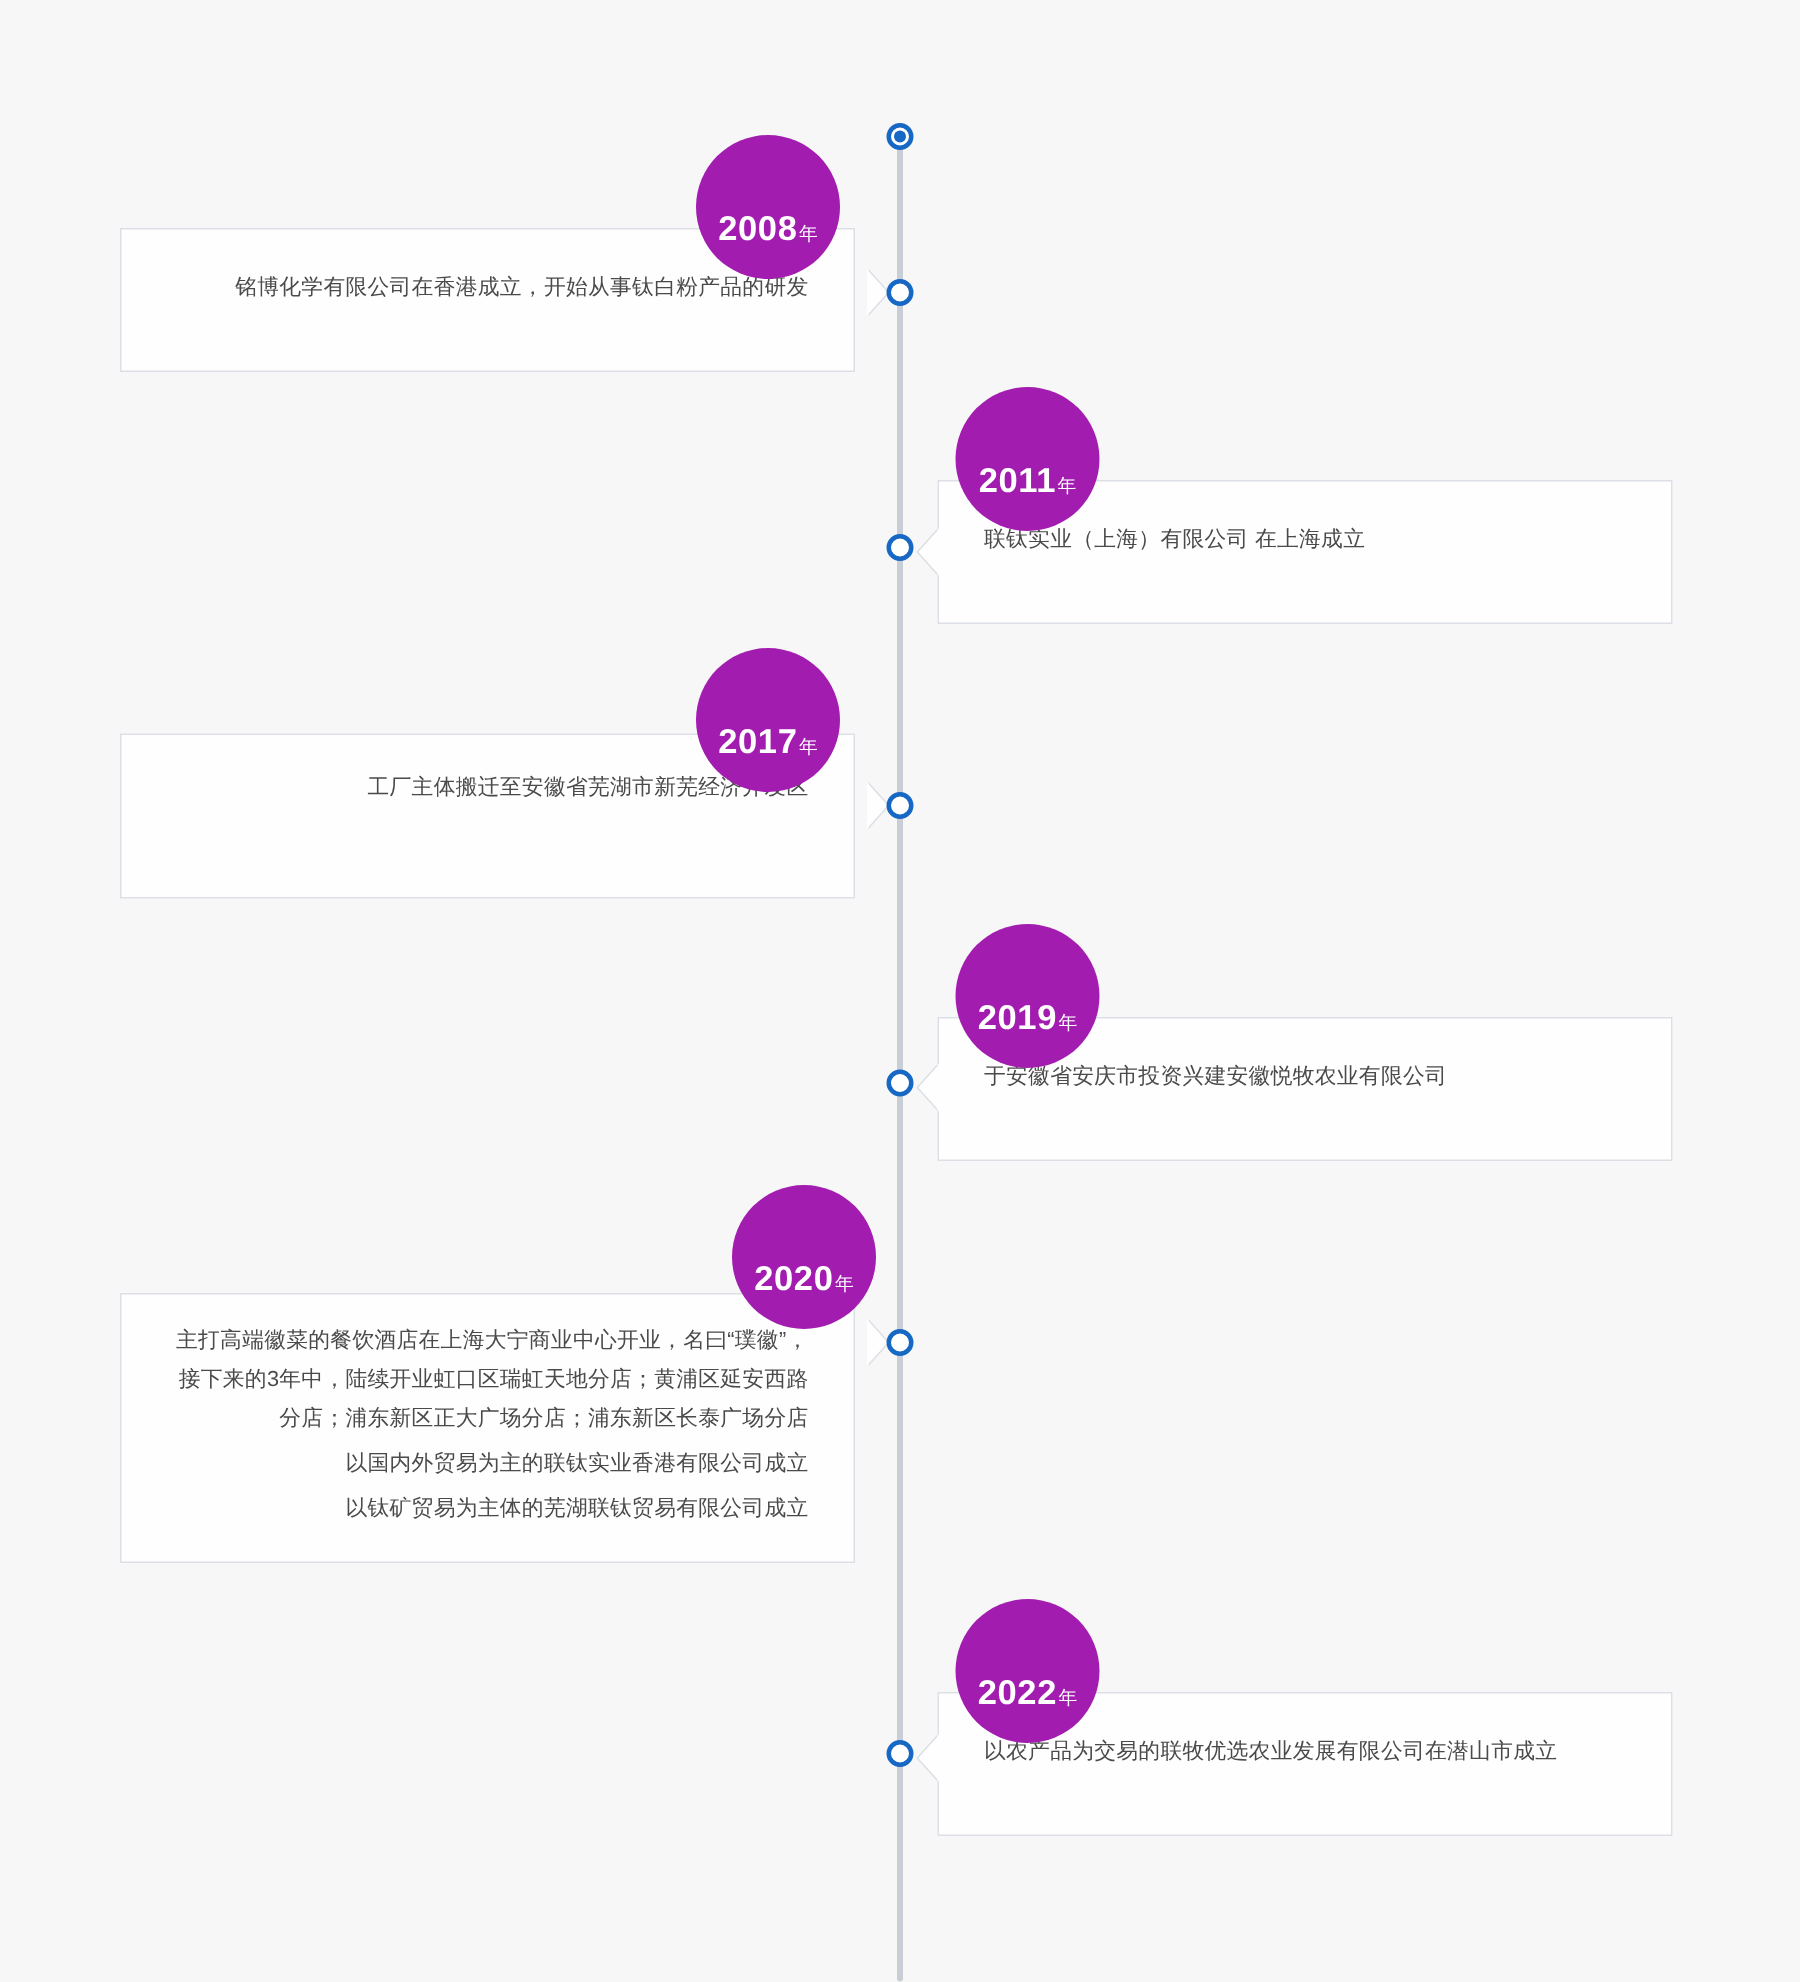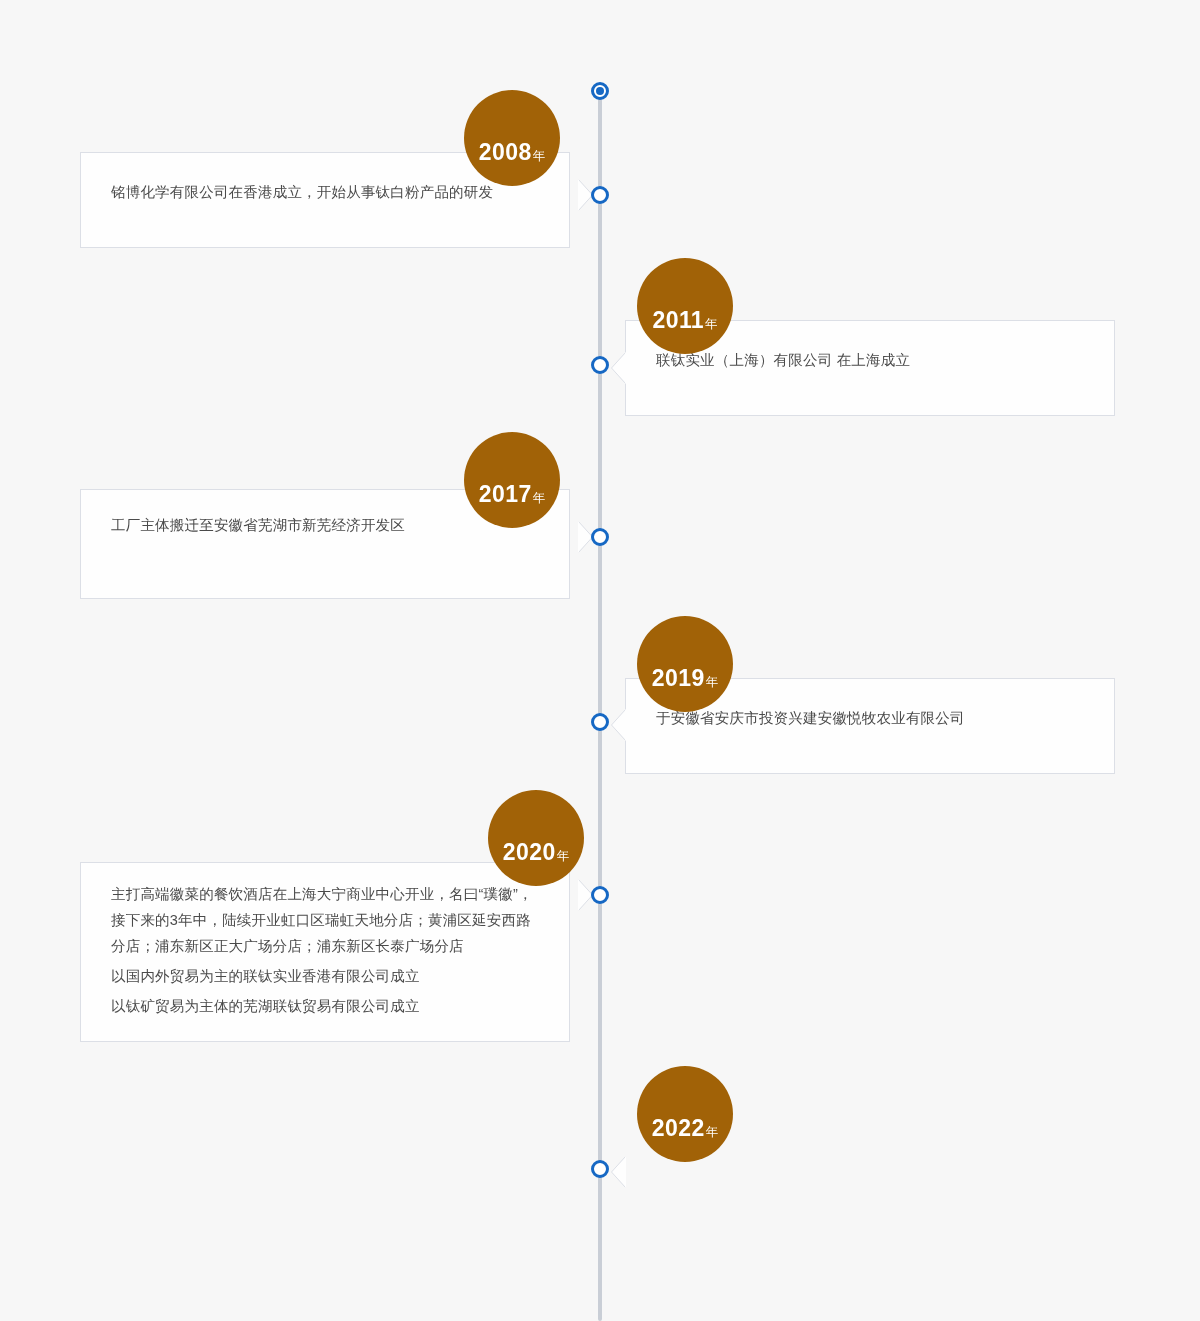--- a/index.html
+++ b/index.html
@@ -37,34 +37,34 @@
   .card{
     position:absolute;box-sizing:border-box;
     background:#fefefe;border:1px solid #dcdfe6;
     z-index:2;
   }
   .card .body{
     font-size:14.5px;color:#4a4a4a;line-height:26px;
     letter-spacing:.2px;
   }
   .card.left{right:630px;}
-  .card.left .body{text-align:left;}
+  .card.left .body{text-align:right;}
   .card.right{left:625px;}
   .card.right .body{text-align:left;}
 
   .card .inner{padding:26px 30px 26px 30px;}
 
   
   .notch{position:absolute;z-index:3;width:16px;height:32px;}
   .notch svg{display:block;}
 
   
   .badge{
     position:absolute;width:96px;height:96px;border-radius:50%;
-    background:#a16207;z-index:8;
+    background:#a21caf;z-index:8;
     display:flex;align-items:center;justify-content:center;
   }
   .badge .txt{
     display:flex;align-items:baseline;
     transform:translateY(14px);
   }
   .badge .yr{
     color:#ffffff;font-size:23px;font-weight:bold;letter-spacing:.4px;
   }
   .badge .suf{
@@ -174,20 +174,25 @@
       <line x1="0" y1="0.5" x2="0" y2="31.5" stroke="#fefefe" stroke-width="2"></line>
     </svg>
   </div>
   <div class="badge" style="top:790px;left:488px">
     <span class="txt">
       <span class="yr">2020</span>
       <span class="suf">年</span>
     </span>
   </div>
 
+  <div class="card right" style="top:1128px;width:490px;height:96px">
+    <div class="inner">
+      <p class="body para">以农产品为交易的联牧优选农业发展有限公司在潜山市成立</p>
+    </div>
+  </div>
   <div class="notch" style="top:1156px;left:610px">
     <svg width="16" height="32" viewBox="0 0 16 32">
       <path d="M15.5 0.5 L1.5 16 L15.5 31.5" fill="#fefefe" stroke="#dcdfe6" stroke-width="1"></path>
       <line x1="16" y1="0.5" x2="16" y2="31.5" stroke="#fefefe" stroke-width="2"></line>
     </svg>
   </div>
   <div class="badge" style="top:1066px;left:637px">
     <span class="txt">
       <span class="yr">2022</span>
       <span class="suf">年</span>

